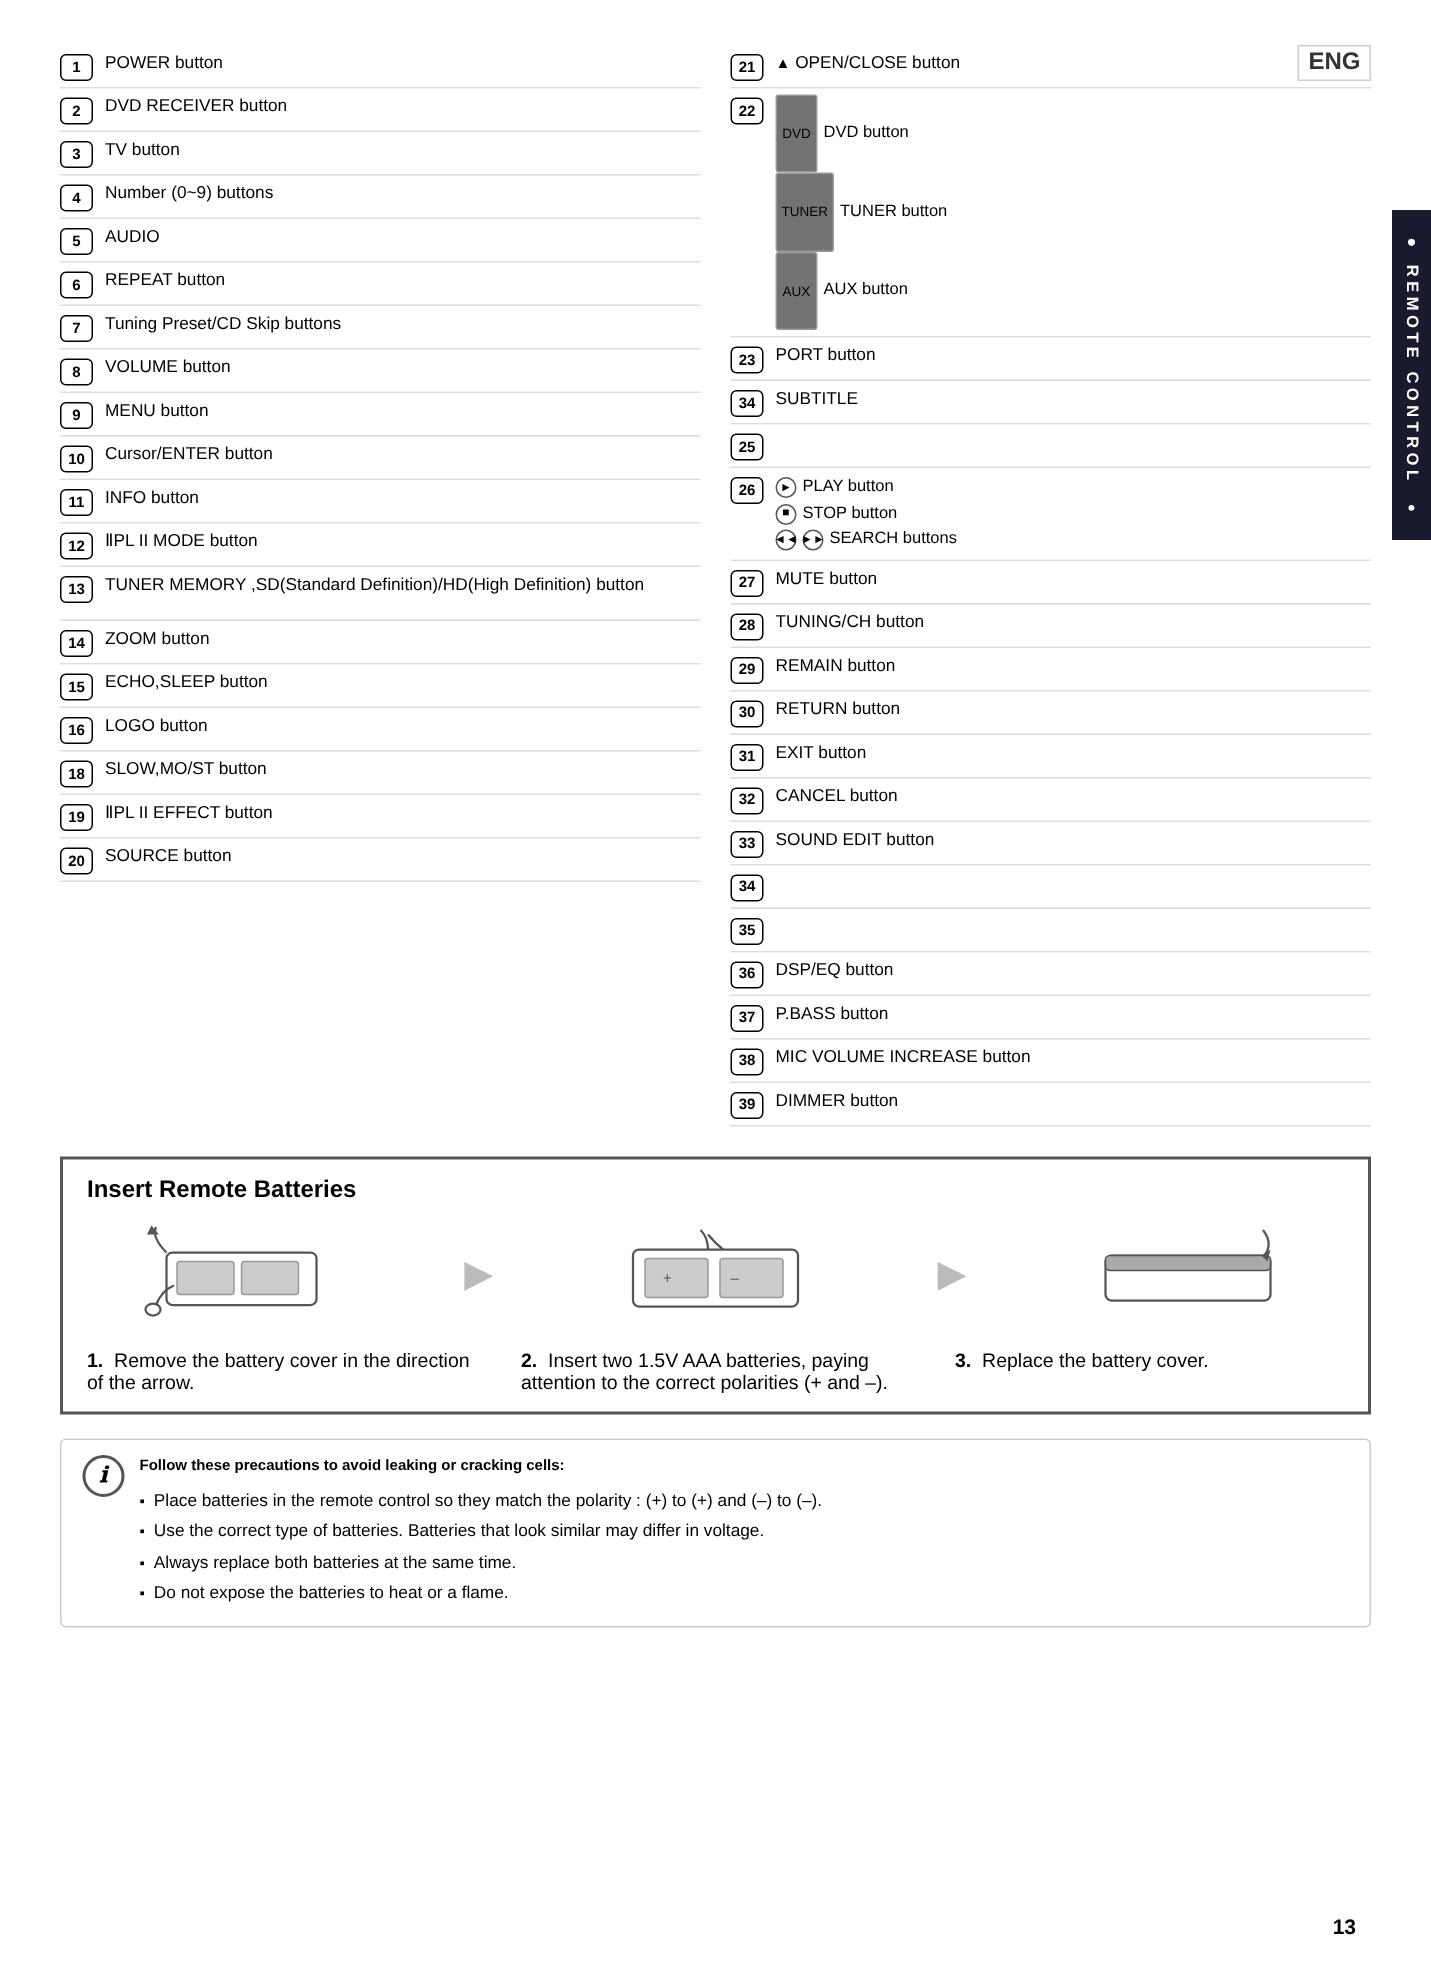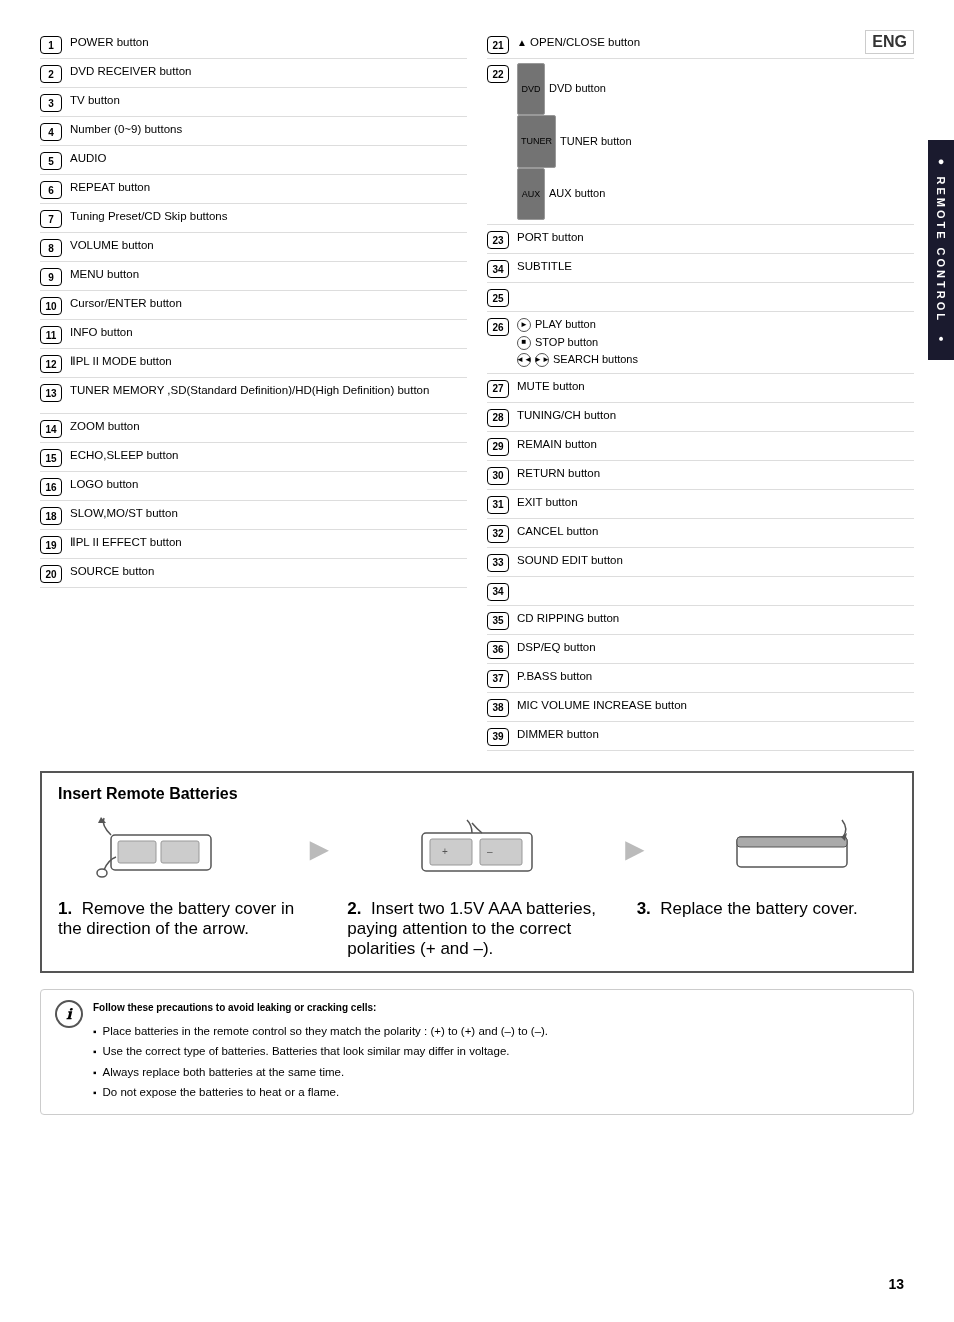--- a/index.html
+++ b/index.html
@@ -103,21 +103,21 @@
     }
     .arrow-right {
       font-size: 28px;
       color: #aaa;
       font-weight: bold;
     }
     .battery-instructions {
       display: flex;
       gap: 30px;
       align-items: flex-start;
-      font-size: 17px;
+      font-size: 13px;
     }
     .battery-step {
       flex: 1;
     }
     .battery-step strong {
       font-weight: bold;
     }
     
     .note-section {
       display: flex;
@@ -390,21 +390,20 @@
         <span class="btn-num">33</span>
         <span class="btn-label">SOUND EDIT button</span>
       </div>
 
       <div class="btn-item">
         <span class="btn-num">34</span>
       </div>
 
       <div class="btn-item">
         <span class="btn-num">35</span>
-        <span class="btn-label">CD RIPPING  button</span>
       </div>
 
       <div class="btn-item">
         <span class="btn-num">36</span>
         <span class="btn-label">DSP/EQ button</span>
       </div>
 
       <div class="btn-item">
         <span class="btn-num">37</span>
         <span class="btn-label">P.BASS button</span>

